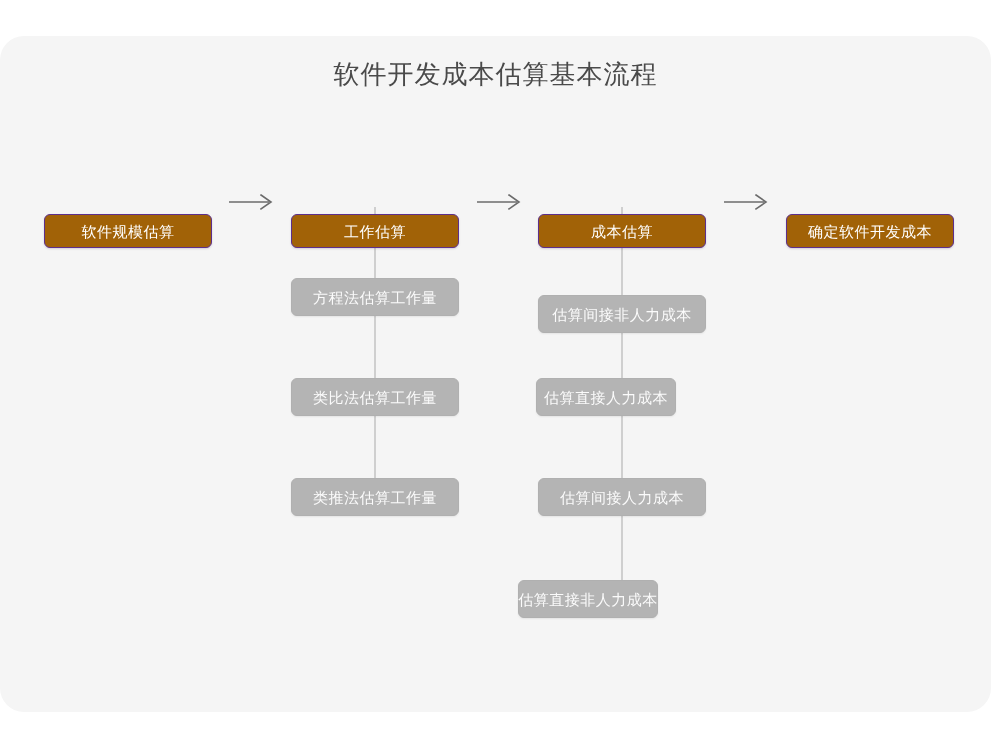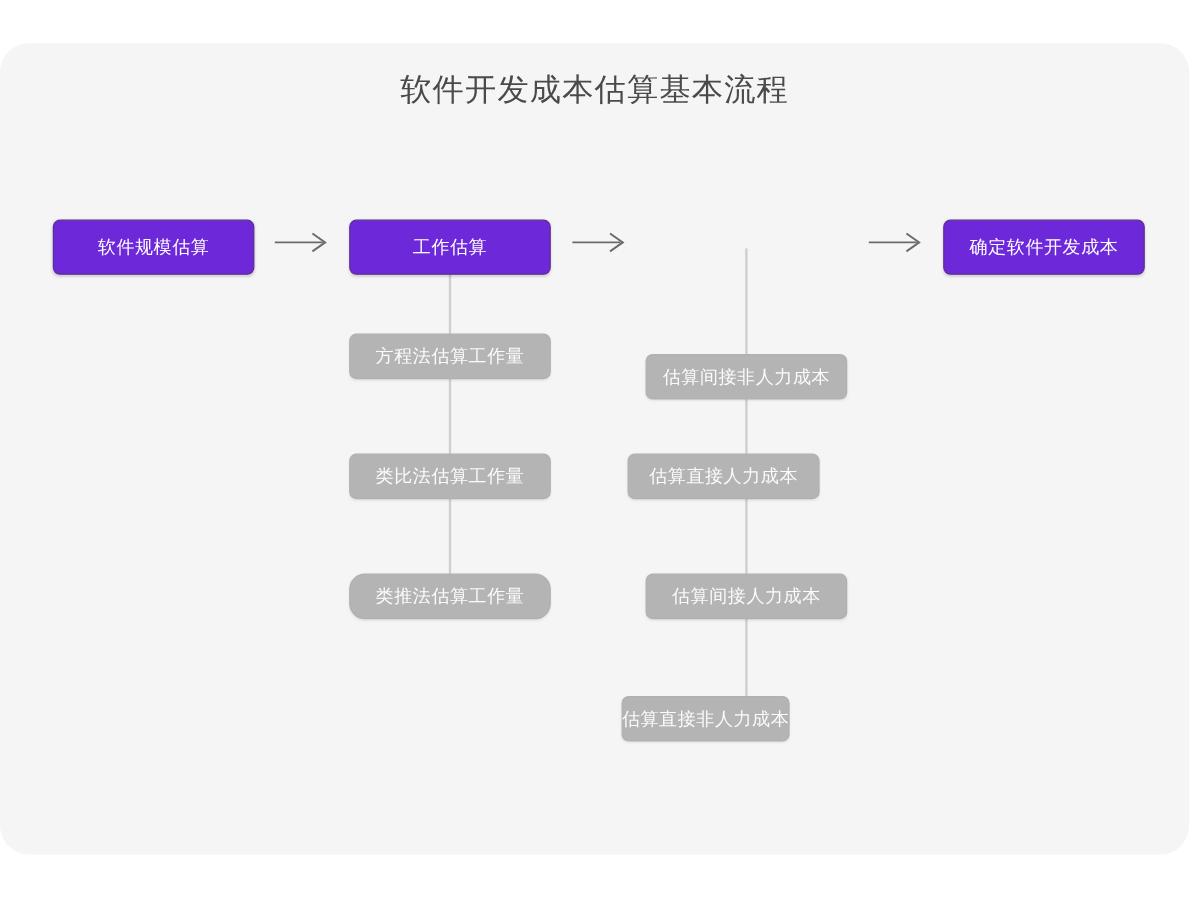--- a/index.html
+++ b/index.html
@@ -56,24 +56,25 @@
     align-items: center;
     justify-content: center;
     border-radius: 6px;
     font-size: 15px;
     line-height: 1;
     letter-spacing: 0.5px;
     white-space: nowrap;
     color: #ffffff;
   }
   .node.primary {
-    background: #6d28d9;
+    background: #a16207;
     border: 1.5px solid #5d2f8c;
-    height: 46px;
+    height: 34px;
     box-shadow: 0 1px 2px rgba(60,30,90,0.18);
+    margin-top: 31px;
   }
   .node.secondary {
     background: #b4b4b4;
     border: 1px solid #b0b0b0;
     height: 38px;
     color: #fbfbfb;
     box-shadow: 0 1px 2px rgba(0,0,0,0.07);
   }
 
   
@@ -103,20 +104,23 @@
   <div class="vline" style="left:621px; top:207px; height:395px;"></div>
 
   <div class="node primary" style="left:44px; top:183px; width:168px;">
     <span>软件规模估算</span>
   </div>
 
   <div class="node primary" style="left:291px; top:183px; width:168px;">
     <span>工作估算</span>
   </div>
 
+  <div class="node primary" style="left:538px; top:183px; width:168px;">
+    <span>成本估算</span>
+  </div>
 
   <div class="node primary" style="left:786px; top:183px; width:168px;">
     <span>确定软件开发成本</span>
   </div>
 
   <div class="arrow" style="left:228px; top:191px; width:48px;">
     <svg width="48" height="22" viewBox="0 0 48 22">
       <path d="M1 11 H41" stroke="#6b6b6b" stroke-width="1.6" fill="none"></path>
       <path d="M33 4 L43 11 L33 18" stroke="#6b6b6b" stroke-width="1.6" fill="none" stroke-linecap="square" stroke-linejoin="miter"></path>
     </svg>
@@ -137,29 +141,29 @@
   </div>
 
   <div class="node secondary" style="left:291px; top:378px; width:168px;">
     <span>类比法估算工作量</span>
   </div>
 
   <div class="node secondary" style="left:291px; top:278px; width:168px;">
     <span>方程法估算工作量</span>
   </div>
 
-  <div class="node secondary" style="left:291px; top:478px; width:168px;border-radius:13px;">
+  <div class="node secondary" style="left:291px; top:478px; width:168px;">
     <span>类推法估算工作量</span>
   </div>
 
   <div class="node secondary" style="left:538px; top:295px; width:168px;">
     <span>估算间接非人力成本</span>
   </div>
 
-  <div class="node secondary" style="left:523px; top:378px; width:160px;justify-content:center;">
+  <div class="node secondary" style="left:536px; top:378px; width:140px;justify-content:center;">
     <span>估算直接人力成本</span>
   </div>
 
   <div class="node secondary" style="left:538px; top:478px; width:168px;">
     <span>估算间接人力成本</span>
   </div>
 
   <div class="node secondary" style="left:518px; top:580px; width:140px;">
     <span>估算直接非人力成本</span>
   </div>

